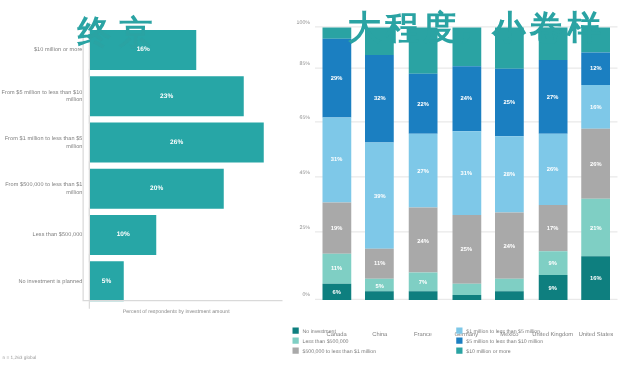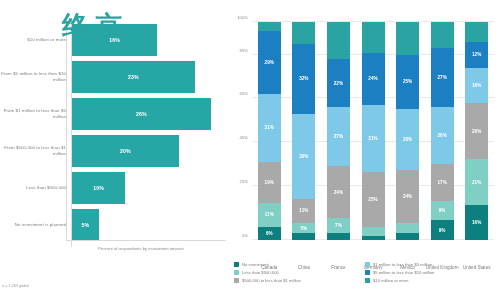--- a/index.html
+++ b/index.html
@@ -457,14 +457,15 @@
           <span class="legend-label">$500,000 to less than $1 million</span>
         </div>
         <div class="legend-item">
           <span class="legend-swatch" style="background: rgb(42, 163, 163);"></span>
           <span class="legend-label">$10 million or more</span>
         </div>
       </div>
   </div>
 
   <div class="overlay-text" id="overlay-left">终京</div>
+  <div class="overlay-text" id="overlay-right">大程度, 小卷样</div>
 
 </div>
 
 </body></html>

